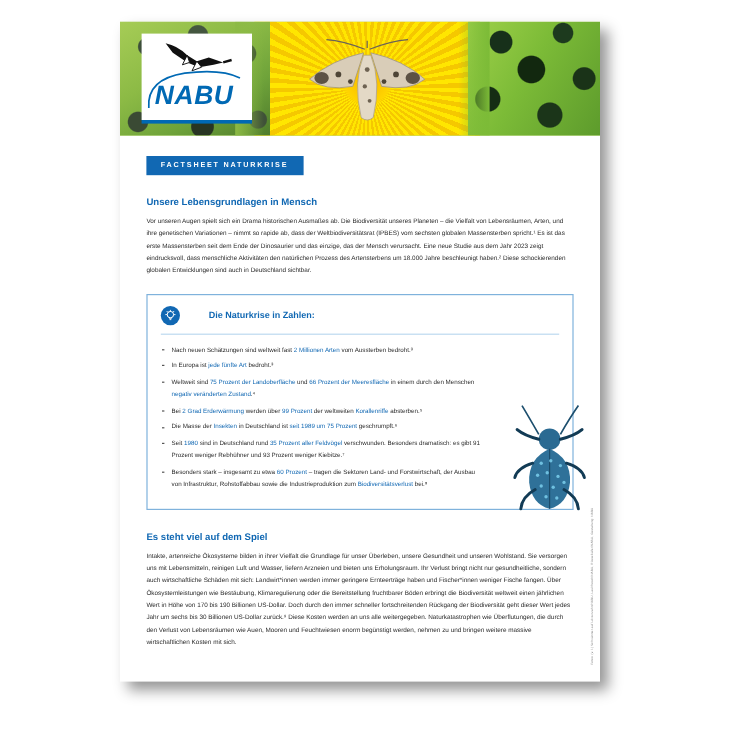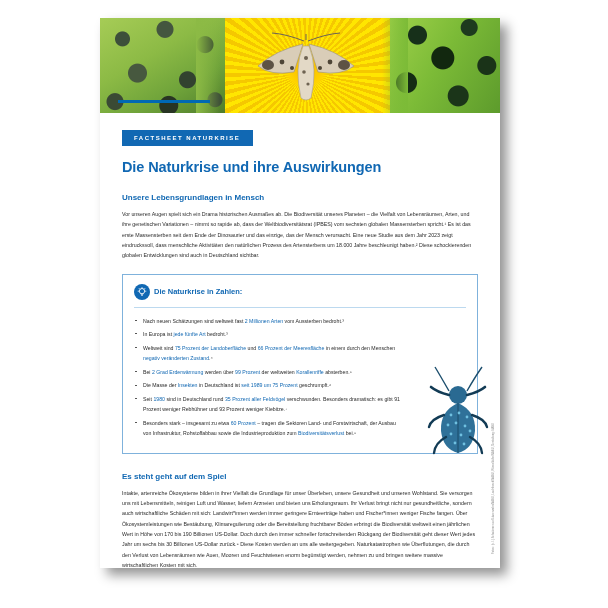--- a/index.html
+++ b/index.html
@@ -130,21 +130,21 @@
 
   
   .numbox{
     position:relative;
     margin-top:13px;
     border:1px solid #7fb2dc;
     padding:9px 11px 11px 11px;
     min-height:118px;
   }
   .numbox-head{
-    display:flex;align-items:center;gap:4px;
+    display:flex;align-items:center;gap:24px;
     padding-bottom:7px;
     border-bottom:1px solid #bcd9ef;
     margin-bottom:8px;
   }
   .bulb{
     width:16px;height:16px;border-radius:50%;
     background:#1168b3;flex:0 0 16px;
     display:flex;align-items:center;justify-content:center;
   }
   .numbox-title{
@@ -201,27 +201,40 @@
       <circle cx="36" cy="30" r="2.4" fill="#4e4536"></circle>
       <circle cx="46" cy="36" r="2" fill="#4e4536"></circle>
       <circle cx="84" cy="30" r="2.4" fill="#4e4536"></circle>
       <circle cx="74" cy="36" r="2" fill="#4e4536"></circle>
       <circle cx="60" cy="26" r="2" fill="#6e6352"></circle>
       <circle cx="58" cy="40" r="1.8" fill="#6e6352"></circle>
       <circle cx="62" cy="52" r="1.6" fill="#6e6352"></circle>
     </svg>
   </div>
 
+  <div class="logo-box">
+    <div class="logo-inner">
+      <svg class="logo-bird" width="60" height="34" viewBox="0 0 60 34">
+        <path d="M4 4 Q14 6 22 14 L30 19 L40 16 L52 20 L44 22 L32 24 L22 20 L10 12 Z" fill="#111"></path>
+        <path d="M22 14 L18 22 L24 20 Z" fill="#fff" stroke="#111" stroke-width=".8"></path>
+        <path d="M30 19 L26 27 L34 24 Z" fill="#fff" stroke="#111" stroke-width=".8"></path>
+        <path d="M52 20 L59 18" stroke="#111" stroke-width="2" fill="none"></path>
+      </svg>
+      <svg width="92" height="40" viewBox="0 0 92 40" style="position:absolute;left:0;top:28px;">
+        <path d="M6 34 Q4 10 36 5 Q66 1 82 9" stroke="#0069b4" stroke-width="1.4" fill="none"></path>
+      </svg>
+      <div class="logo-word">NABU</div>
+    </div>
+  </div>
   <div class="logo-rule"></div>
 
   <div class="content">
 
     <div class="eyebrow">FACTSHEET NATURKRISE</div>
 
-    <h1 class="doc-title">Die Naturkrise und ihre Auswirkungen</h1>
 
     <h2 class="sec-title">Unsere Lebensgrundlagen in Mensch</h2>
     <p class="body">Vor unseren Augen spielt sich ein Drama historischen Ausmaßes ab. Die Biodiversität unseres Planeten – die Vielfalt von Lebensräumen, Arten, und ihre genetischen Variationen – nimmt so rapide ab, dass der Weltbiodiversitätsrat (IPBES) vom sechsten globalen Massensterben spricht.¹ Es ist das erste Massensterben seit dem Ende der Dinosaurier und das einzige, das der Mensch verursacht. Eine neue Studie aus dem Jahr 2023 zeigt eindrucksvoll, dass menschliche Aktivitäten den natürlichen Prozess des Artensterbens um 18.000 Jahre beschleunigt haben.² Diese schockierenden globalen Entwicklungen sind auch in Deutschland sichtbar.</p>
 
     
     <div class="numbox">
       <div class="numbox-head">
         <div class="bulb">
           <svg width="10" height="10" viewBox="0 0 12 12">
             <circle cx="6" cy="5" r="3.2" fill="none" stroke="#fff" stroke-width="1"></circle>
@@ -263,20 +276,20 @@
             <circle cx="38" cy="61" r="1.4"></circle>
           <circle cx="24" cy="69" r="1.4"></circle>
             <circle cx="34" cy="70" r="1.4"></circle>
           <circle cx="43" cy="66" r="1.4"></circle>
             <circle cx="28" cy="78" r="1.4"></circle>
           <circle cx="37" cy="79" r="1.4"></circle>
         </g>
       </svg>
     </div>
 
-    <h2 class="sec-title">Es steht geht auf dem Spiel</h2>
+    <h2 class="sec-title">Es steht viel auf dem Spiel</h2>
     <p class="body">Intakte, artenreiche Ökosysteme bilden in ihrer Vielfalt die Grundlage für unser Überleben, unsere Gesundheit und unseren Wohlstand. Sie versorgen uns mit Lebensmitteln, reinigen Luft und Wasser, liefern Arzneien und bieten uns Erholungsraum. Ihr Verlust bringt nicht nur gesundheitliche, sondern auch wirtschaftliche Schäden mit sich: Landwirt*innen werden immer geringere Ernteerträge haben und Fischer*innen weniger Fische fangen. Über Ökosystemleistungen wie Bestäubung, Klimaregulierung oder die Bereitstellung fruchtbarer Böden erbringt die Biodiversität weltweit einen jährlichen Wert in Höhe von 170 bis 190 Billionen US-Dollar. Doch durch den immer schneller fortschreitenden Rückgang der Biodiversität geht dieser Wert jedes Jahr um sechs bis 30 Billionen US-Dollar zurück.⁹ Diese Kosten werden an uns alle weitergegeben. Naturkatastrophen wie Überflutungen, die durch den Verlust von Lebensräumen wie Auen, Mooren und Feuchtwiesen enorm begünstigt werden, nehmen zu und bringen weitere massive wirtschaftlichen Kosten mit sich.</p>
     
 
   </div>
 
   <div class="credit">Fotos: (v. l.) Schwärmer auf Löwenzahn/NABU, Laubfrosch/NABU, Rüsselkäfer/NABU, Gestaltung: NABU</div>
 </div>
 
 </body></html>

